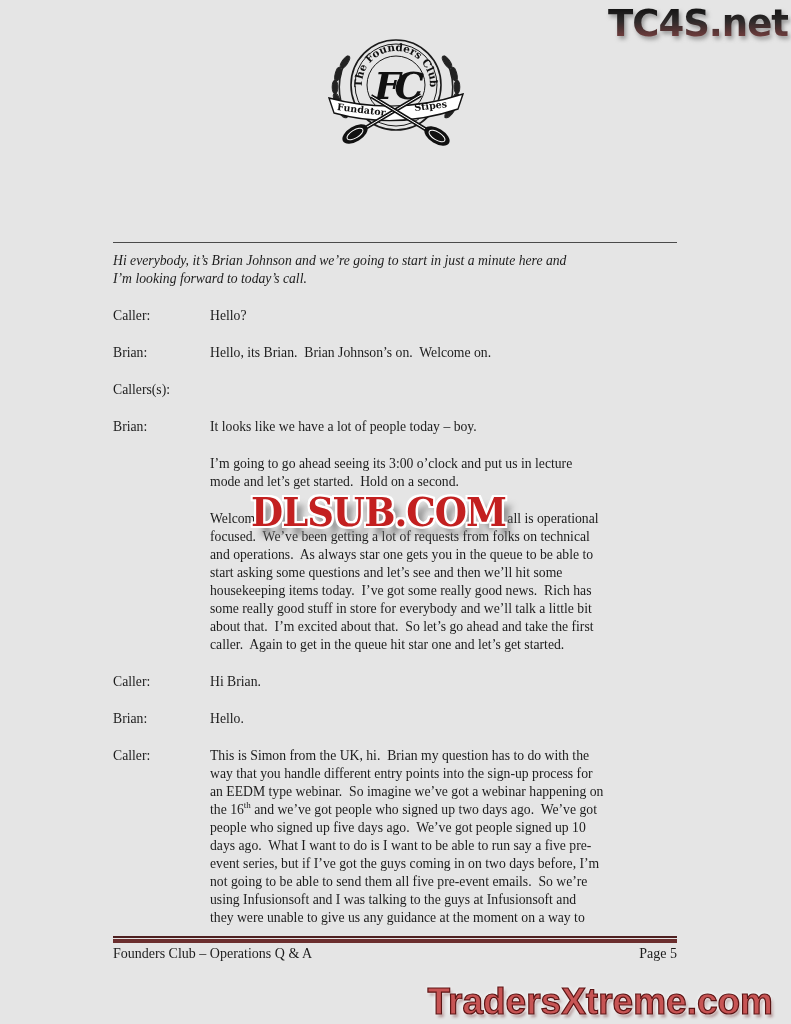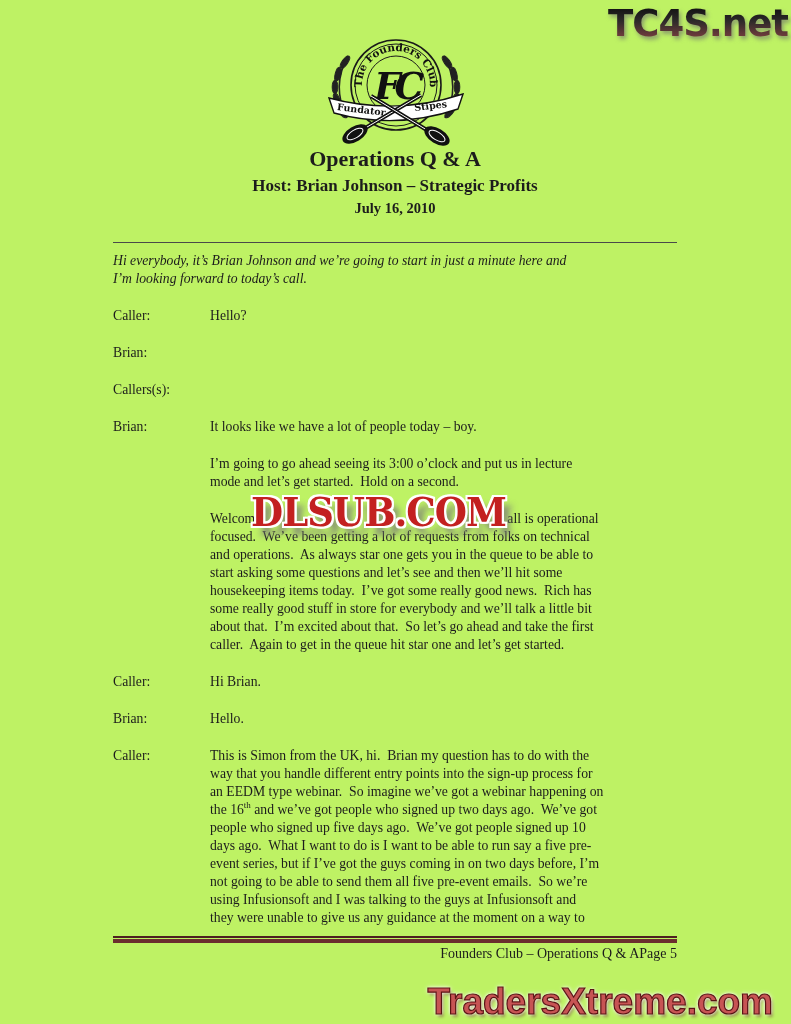--- a/index.html
+++ b/index.html
@@ -1,16 +1,16 @@
 <!DOCTYPE html>
 <html><head>
 <meta charset="utf-8">
 <style>
   html,body{margin:0;padding:0;background:#ffffff;}
-  .page{position:relative;width:791px;height:1024px;background:#bef264;overflow:hidden;
+  .page{position:relative;width:791px;height:1024px;background:#e5e5e5;overflow:hidden;
         font-family:"Liberation Serif", serif;color:#1c1c1c;}
 
   
   .tc4s{position:absolute;top:2px;right:3px;
         font-family:"DejaVu Sans", sans-serif;font-weight:bold;font-size:37px;letter-spacing:-1px;
         color:#4a2a2a;
         background:linear-gradient(#141414 15%, #2e2a2a 45%, #6e3c3c 80%, #7d4747 100%);
         -webkit-background-clip:text;background-clip:text;-webkit-text-fill-color:transparent;
         filter:drop-shadow(2px 3px 2px rgba(110,110,110,.65));}
 
@@ -40,21 +40,21 @@
          letter-spacing:-1px;transform:scaleY(1.05);color:#c32020;
          text-shadow:-2px -2px 0 #fff,2px -2px 0 #fff,-2px 2px 0 #fff,2px 2px 0 #fff,
                      -2px 0 0 #fff,2px 0 0 #fff,0 -2px 0 #fff,0 2px 0 #fff,
                      7px 9px 6px rgba(120,120,120,.85);}
 
   
   .footer-bar{position:absolute;left:113px;top:936px;width:564px;}
   .footer-bar .thin{height:0;border-top:2px solid #4e2020;}
   .footer-bar .thick{height:4px;background:#6b2e2e;margin-top:1px;}
   .footer-row{position:absolute;left:113px;top:945px;width:564px;display:flex;
-              justify-content:flex-end;font-size:14px;line-height:18px;}
+              justify-content:space-between;font-size:14px;line-height:18px;}
 
   
   .txtreme{position:absolute;right:18px;top:981px;
            font-family:"Liberation Sans", sans-serif;font-weight:bold;font-size:37px;
            color:#c75454;-webkit-text-stroke:1.2px #5a1414;letter-spacing:0;
            text-shadow:0 0 3px #ffffff,0 0 5px #ffffff,2px 3px 3px rgba(90,20,20,.45);}
 </style>
 </head>
 <body>
 
@@ -105,38 +105,34 @@
       <line x1="56" y1="101" x2="120" y2="63" stroke="#fff" stroke-width="1"></line>
       <line x1="134" y1="103" x2="70" y2="64" stroke="#111" stroke-width="4"></line>
       <line x1="134" y1="103" x2="70" y2="64" stroke="#fff" stroke-width="1"></line>
       <ellipse cx="54" cy="102" rx="14" ry="7.5" transform="rotate(-31 54 102)" fill="#111"></ellipse>
       <ellipse cx="54" cy="102" rx="9" ry="4" transform="rotate(-31 54 102)" fill="none" stroke="#fff" stroke-width="1"></ellipse>
       <ellipse cx="136" cy="104" rx="14" ry="7.5" transform="rotate(31 136 104)" fill="#111"></ellipse>
       <ellipse cx="136" cy="104" rx="9" ry="4" transform="rotate(31 136 104)" fill="none" stroke="#fff" stroke-width="1"></ellipse>
     </g>
   </svg>
 
-  <div class="header">
-    <div class="title">Operations Q &amp; A</div>
-    <div class="host">Host:  Brian Johnson – Strategic Profits</div>
-    <div class="date">July 16, 2010</div>
-  </div>
 
   <hr class="rule">
 
   <div class="content">
     <div class="intro">Hi everybody, it’s Brian Johnson and we’re going to start in just a minute here and
 I’m looking forward to today’s call.</div>
 
     <div class="entry">
       <div class="spk">Caller:</div>
       <div class="dlg">Hello?</div>
     </div>
     <div class="entry">
       <div class="spk">Brian:</div>
+      <div class="dlg">Hello, its Brian.  Brian Johnson’s on.  Welcome on.</div>
     </div>
     <div class="entry">
       <div class="spk">Callers(s):</div>
     </div>
     <div class="entry">
       <div class="spk">Brian:</div>
       <div class="dlg">It looks like we have a lot of people today – boy.</div>
     </div>
     <div class="entry">
       <div class="spk"></div>

